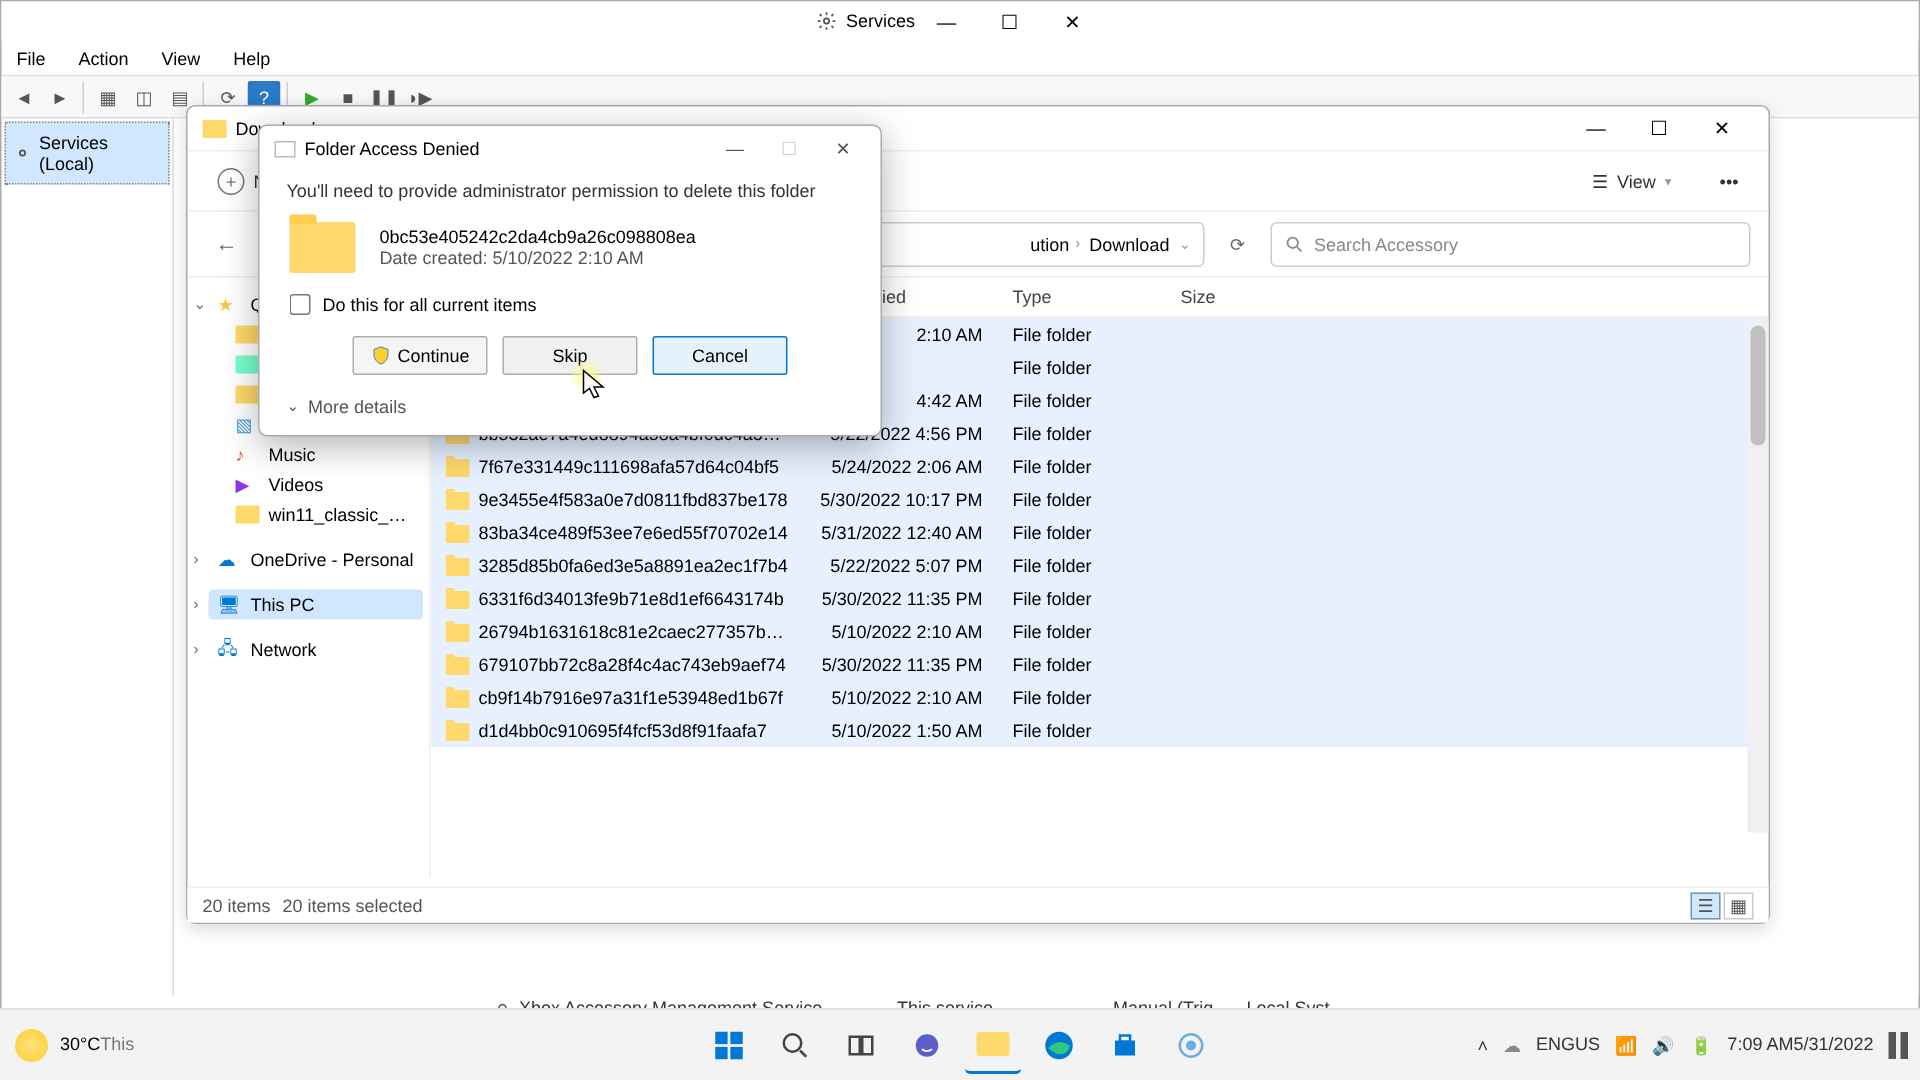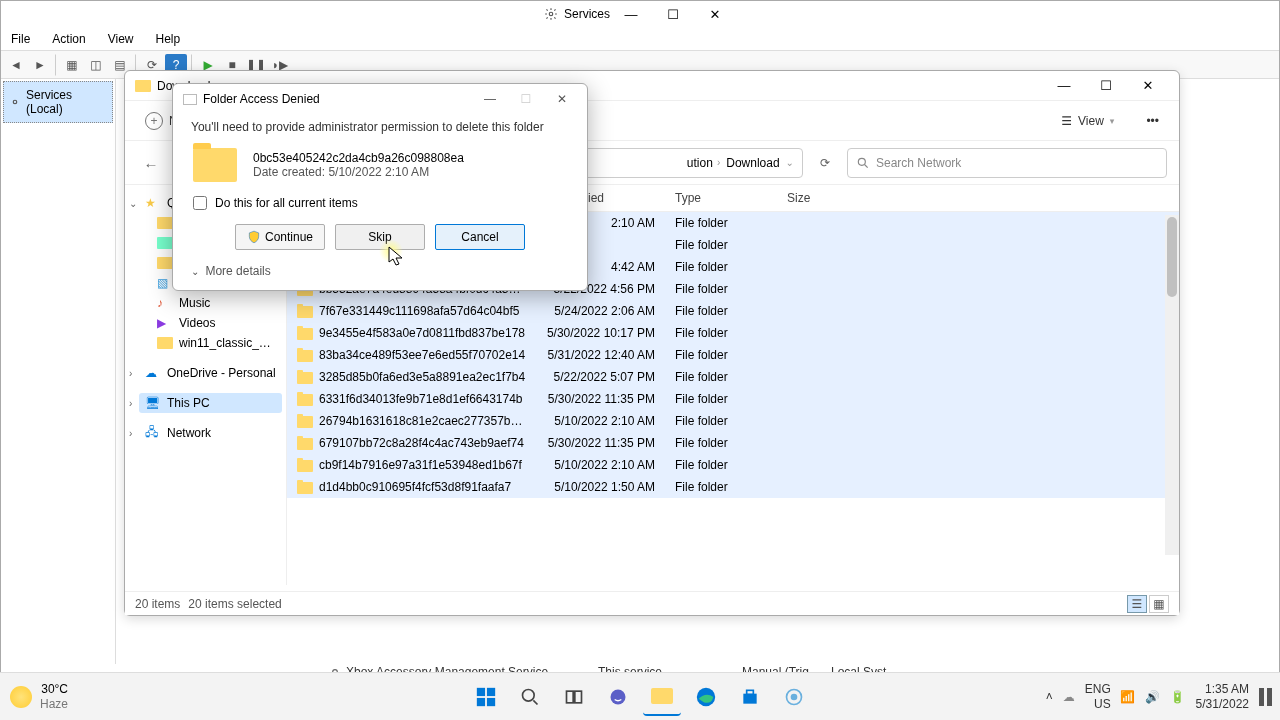--- a/index.html
+++ b/index.html
@@ -98,21 +98,21 @@
 .cursor{position:absolute;left:215px;top:162px;z-index:11;pointer-events:none}
 
 
 .taskbar{position:absolute;left:0;bottom:0;width:100%;height:48px;background:#f3f3f3;border-top:1px solid #ddd;display:flex;align-items:center}
 .weather{position:absolute;left:10px;display:flex;align-items:center;gap:8px}
 .sun{width:22px;height:22px;background:radial-gradient(circle,#ffe37a,#ffcc33);border-radius:50%}
 .tb-center{margin:0 auto;display:flex;gap:6px}
 .tb-icon{width:38px;height:38px;display:flex;align-items:center;justify-content:center;border-radius:4px}
 .tb-icon.active{border-bottom:2px solid #0078d7}
 .tray{position:absolute;right:8px;display:flex;align-items:center;gap:10px;font-size:11px;color:#333}
-.tray-group{display:flex;flex-direction:column;align-items:flex-end;line-height:1.2}
+.tray-group{display:flex;flex-direction:row;align-items:flex-end;line-height:1.2}
 .pause-ico{display:flex;gap:3px}
 .pause-ico span{width:5px;height:18px;background:#555}
 </style>
 </head>
 <body>
 
 <div class="services-window">
   <div class="title-bar">
     <div class="title-left">
       <span class="gear-icon"><svg viewBox="0 0 24 24">
@@ -215,21 +215,21 @@
           <span>Download</span>
         </span>
       <span class="chev" style="margin-left:auto">⌄</span>
     </div>
     <div class="refresh">⟳</div>
     <div class="search-box">
       <svg viewBox="0 0 24 24">
           <circle cx="10" cy="10" r="6" fill="none" stroke="#888" stroke-width="2"></circle>
           <line x1="15" y1="15" x2="20" y2="20" stroke="#888" stroke-width="2"></line>
         </svg>
-      <span>Search Network</span>
+      <span>Search Accessory</span>
     </div>
   </div>
   <div class="ex-body">
     <div class="ex-tree">
       <div class="tnode" style="margin-left:10px">
           <span class="chev-t">⌄</span>
           <span class="ticon star">★</span>
           <span>Quick access</span>
         </div>
       <div class="tnode" style="margin-left:22px">
@@ -430,21 +430,21 @@
   <svg class="cursor" width="18" height="22" viewBox="0 0 18 22">
       <path d="M1 1 L1 16 L5 13 L8 19 L11 18 L8 12 L14 12 Z" fill="#fff" stroke="#000" stroke-width="1"></path>
     </svg>
 </div>
 
 <div class="taskbar">
   <div class="weather">
     <div class="sun"></div>
     <div class="tray-group">
       <span>30°C</span>
-      <span style="color:#777">Haze</span>
+      <span style="color:#777">This</span>
     </div>
   </div>
   <div class="tb-center">
     <div class="tb-icon">
         <svg width="22" height="22" viewBox="0 0 24 24">
           <rect x="2" y="2" width="9" height="9" fill="#0078d7"></rect>
           <rect x="13" y="2" width="9" height="9" fill="#0078d7"></rect>
           <rect x="2" y="13" width="9" height="9" fill="#0078d7"></rect>
           <rect x="13" y="13" width="9" height="9" fill="#0078d7"></rect>
         </svg>
@@ -493,21 +493,21 @@
     <span>˄</span>
     <span style="color:#888">☁</span>
     <div class="tray-group">
       <span>ENG</span>
       <span>US</span>
     </div>
     <span>📶</span>
     <span>🔊</span>
     <span>🔋</span>
     <div class="tray-group">
-      <span>1:35 AM</span>
+      <span>7:09 AM</span>
       <span>5/31/2022</span>
     </div>
     <div class="pause-ico">
         <span></span>
         <span></span>
       </div>
   </div>
 </div>
 
 </body></html>

